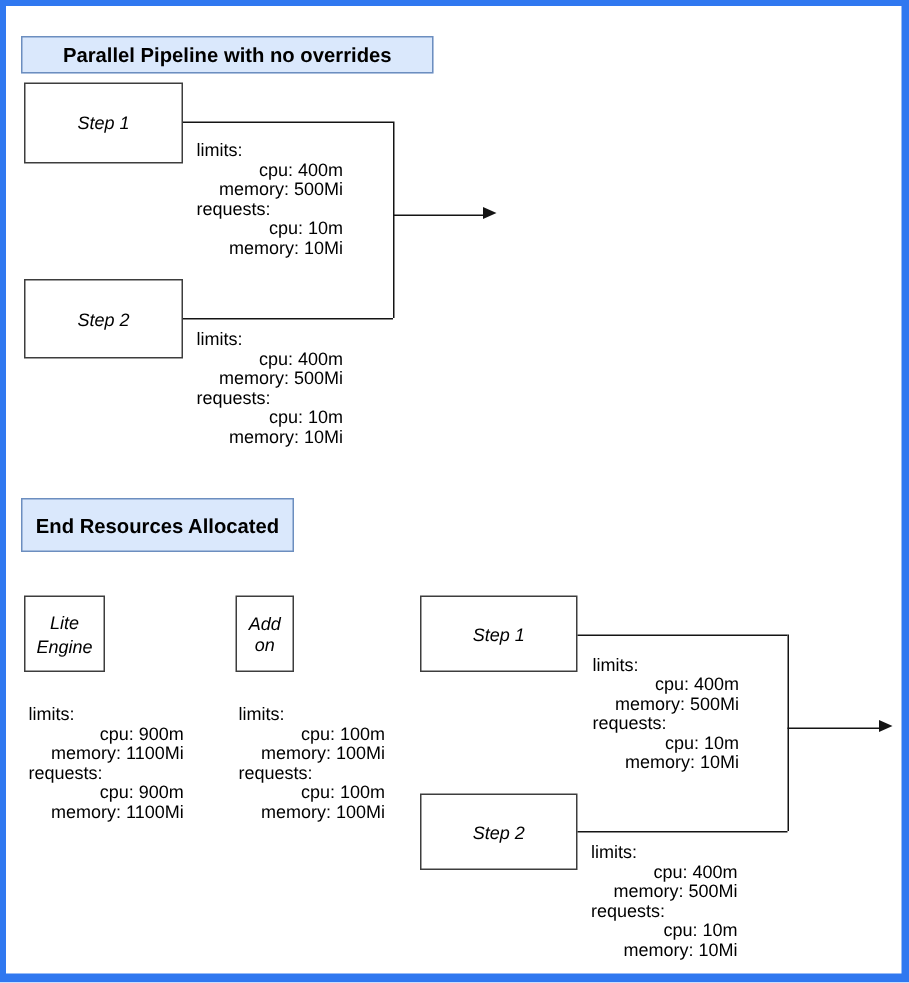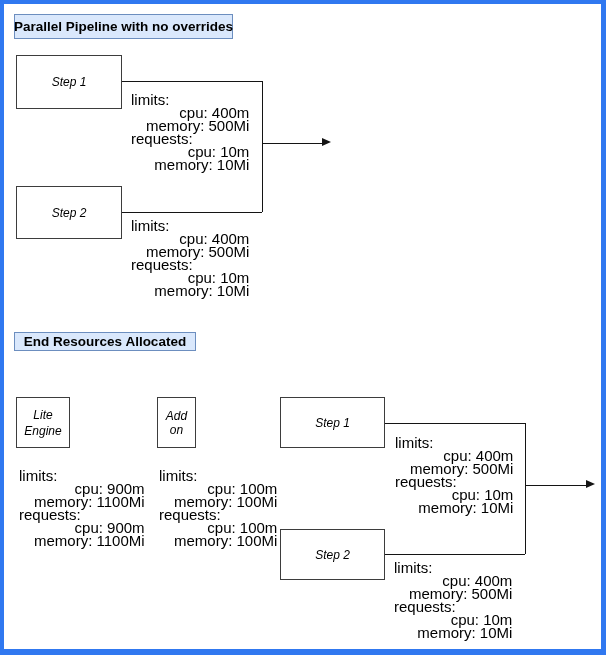--- a/index.html
+++ b/index.html
@@ -31,40 +31,40 @@
     color:#000;
     font-size:12px;
     display:flex;align-items:center;justify-content:center;
     box-sizing:border-box;
     text-align:center;
     font-style:italic;
   }
   .node-col{flex-direction:column;line-height:16px;}
   .res{
     color:#000;
-    font-size:15px;
+    font-size:12px;
     line-height:12.9px;
     white-space:nowrap;
   }
   .res .ind{padding-left:15px;text-align:right;}
   .hline{height:0;border-top:1px solid #141414;}
   .vline{width:0;border-left:1px solid #141414;}
   .ahead{
     width:0;height:0;
     border-top:4.5px solid transparent;
     border-bottom:4.5px solid transparent;
     border-left:9px solid #141414;
   }
 </style>
 </head>
 <body>
 
 <div class="frame">
 
-  <div class="abs title-box" style="left:10px;top:10px;width:219px;height:25px;">Parallel Pipeline with no overrides</div>
+  <div class="abs title-box" style="left:10px;top:20px;width:275px;height:25px;">Parallel Pipeline with no overrides</div>
 
   <div class="abs node" style="left:12px;top:51px;width:106px;height:54px;">
     <span>Step 1</span>
   </div>
 
   <div class="abs node" style="left:12px;top:182px;width:106px;height:53px;">
     <span>Step 2</span>
   </div>
 
   <div class="abs hline" style="left:118px;top:77px;width:140px;"></div>
@@ -84,21 +84,21 @@
 
   <div class="abs res" style="left:127px;top:216px;">
     <div>limits:</div>
     <div class="ind">cpu: 400m</div>
     <div class="ind">memory: 500Mi</div>
     <div>requests:</div>
     <div class="ind">cpu: 10m</div>
     <div class="ind">memory: 10Mi</div>
   </div>
 
-  <div class="abs title-box" style="left:10px;top:328px;width:182px;height:19px;">End Resources Allocated</div>
+  <div class="abs title-box" style="left:10px;top:328px;width:182px;height:36px;">End Resources Allocated</div>
 
   <div class="abs node node-col" style="left:12px;top:393px;width:54px;height:51px;">
     <div>Lite</div>
     <div>Engine</div>
   </div>
 
   <div class="abs node" style="left:153px;top:393px;width:39px;height:51px;">
     <span>Add on</span>
   </div>
 

